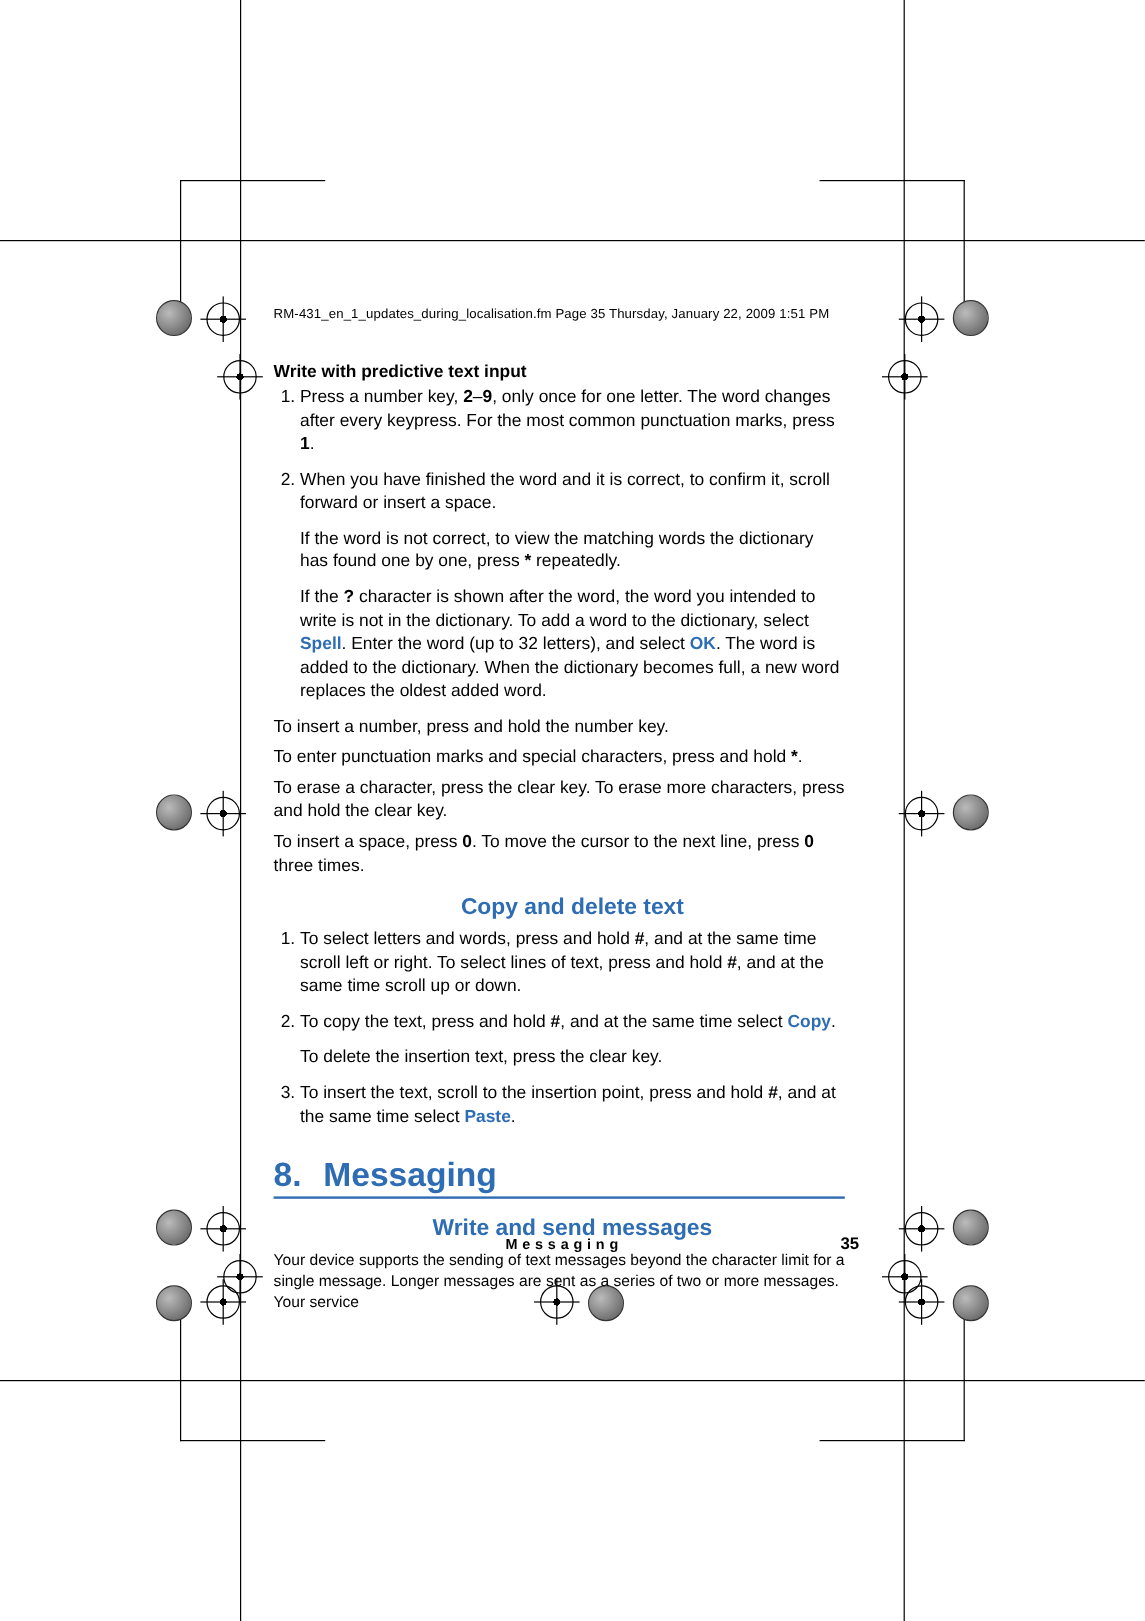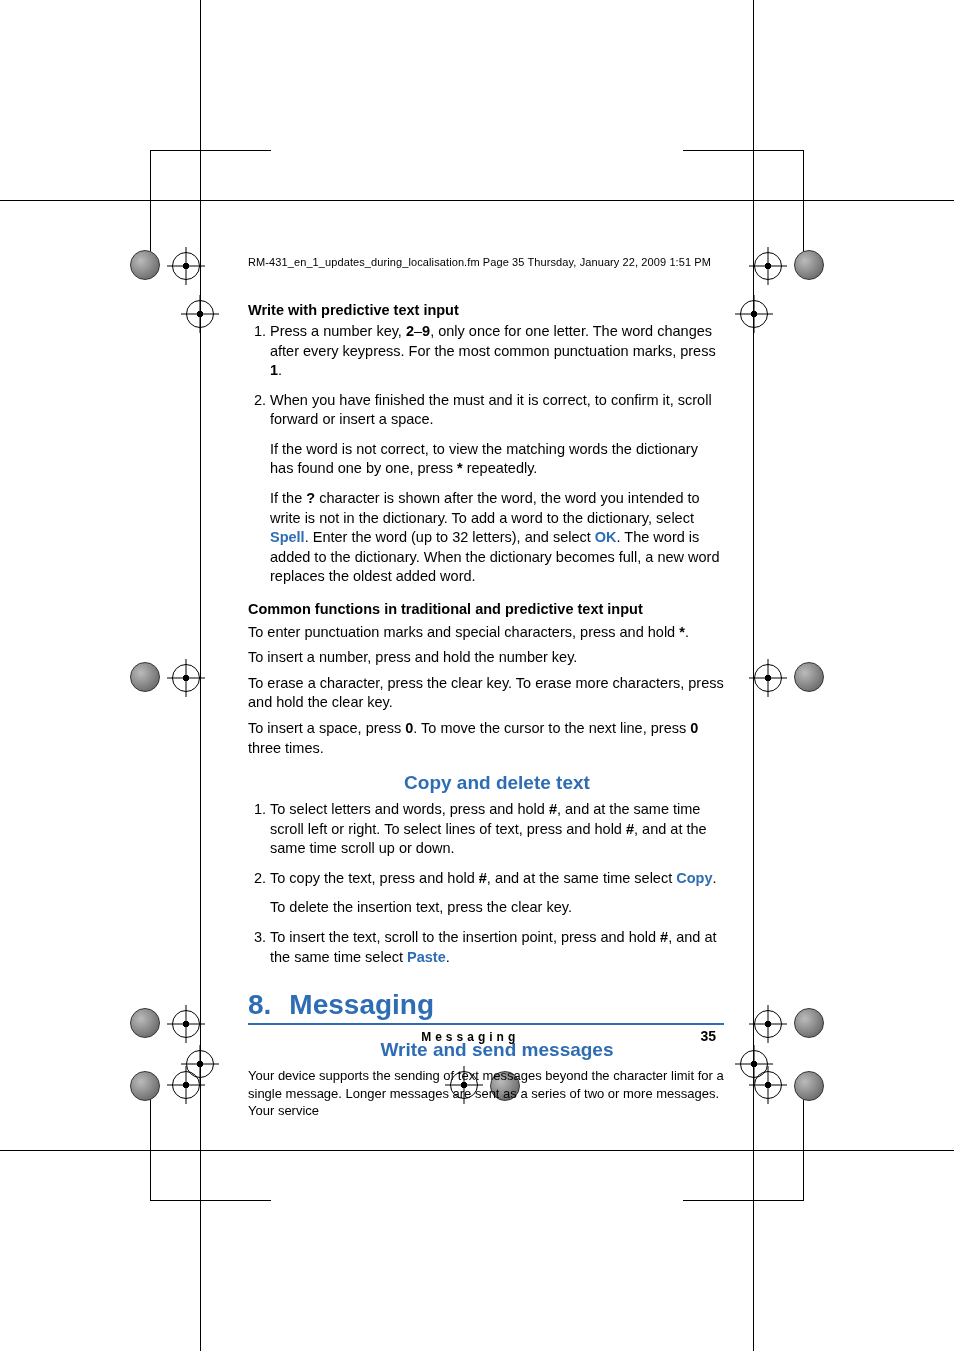--- a/index.html
+++ b/index.html
@@ -46,21 +46,21 @@
     position: absolute;
     width: 28px;
     height: 28px;
     border-radius: 50%;
     background: radial-gradient(circle at 35% 35%, #bbb, #555);
     border: 1px solid #333;
   }
   .page-frame {
     position: absolute;
     top: 256px;
-    left: 248px;
+    left: 228px;
     width: 476px;
   }
   .header-line {
     font-size: 11px;
     color: #000;
     margin-bottom: 34px;
     letter-spacing: 0.1px;
   }
   .sub-heading-bold {
     font-weight: 700;
@@ -183,35 +183,34 @@
 
   <div class="header-line">RM-431_en_1_updates_during_localisation.fm  Page 35  Thursday, January 22, 2009  1:51 PM</div>
 
   <div class="sub-heading-bold">Write with predictive text input</div>
 
   <ol class="num">
     <li>
       <span>Press a number key, </span><span class="key-bold">2</span><span>–</span><span class="key-bold">9</span><span>, only once for one letter. The word changes after every keypress. For the most common punctuation marks, press </span><span class="key-bold">1</span><span>.</span>
     </li>
     <li>
-      <span>When you have finished the must and it is correct, to confirm it, scroll forward or insert a space.</span>
+      <span>When you have finished the word and it is correct, to confirm it, scroll forward or insert a space.</span>
       <div class="para-indent">
         <span>If the word is not correct, to view the matching words the dictionary has found one by one, press </span><span class="key-bold">*</span><span> repeatedly.</span>
       </div>
       <div class="para-indent">
         <span>If the </span><span class="key-bold">?</span><span> character is shown after the word, the word you intended to write is not in the dictionary. To add a word to the dictionary, select </span><span class="link-like">Spell</span><span>. Enter the word (up to 32 letters), and select </span><span class="link-like">OK</span><span>. The word is added to the dictionary. When the dictionary becomes full, a new word replaces the oldest added word.</span>
       </div>
     </li>
   </ol>
 
-  <div class="sub-heading-bold">Common functions in traditional and predictive text input</div>
+  <div class="body-p">To insert a number, press and hold the number key.</div>
   <div class="body-p">
     <span>To enter punctuation marks and special characters, press and hold </span><span class="key-bold">*</span><span>.</span>
   </div>
-  <div class="body-p">To insert a number, press and hold the number key.</div>
   <div class="body-p">To erase a character, press the clear key. To erase more characters, press and hold the clear key.</div>
   <div class="body-p">
     <span>To insert a space, press </span><span class="key-bold">0</span><span>. To move the cursor to the next line, press </span><span class="key-bold">0</span><span> three times.</span>
   </div>
 
   <div class="section-h2">Copy and delete text</div>
   <ol class="num">
     <li>
       <span>To select letters and words, press and hold </span><span class="key-bold">#</span><span>, and at the same time scroll left or right. To select lines of text, press and hold </span><span class="key-bold">#</span><span>, and at the same time scroll up or down.</span>
     </li>

